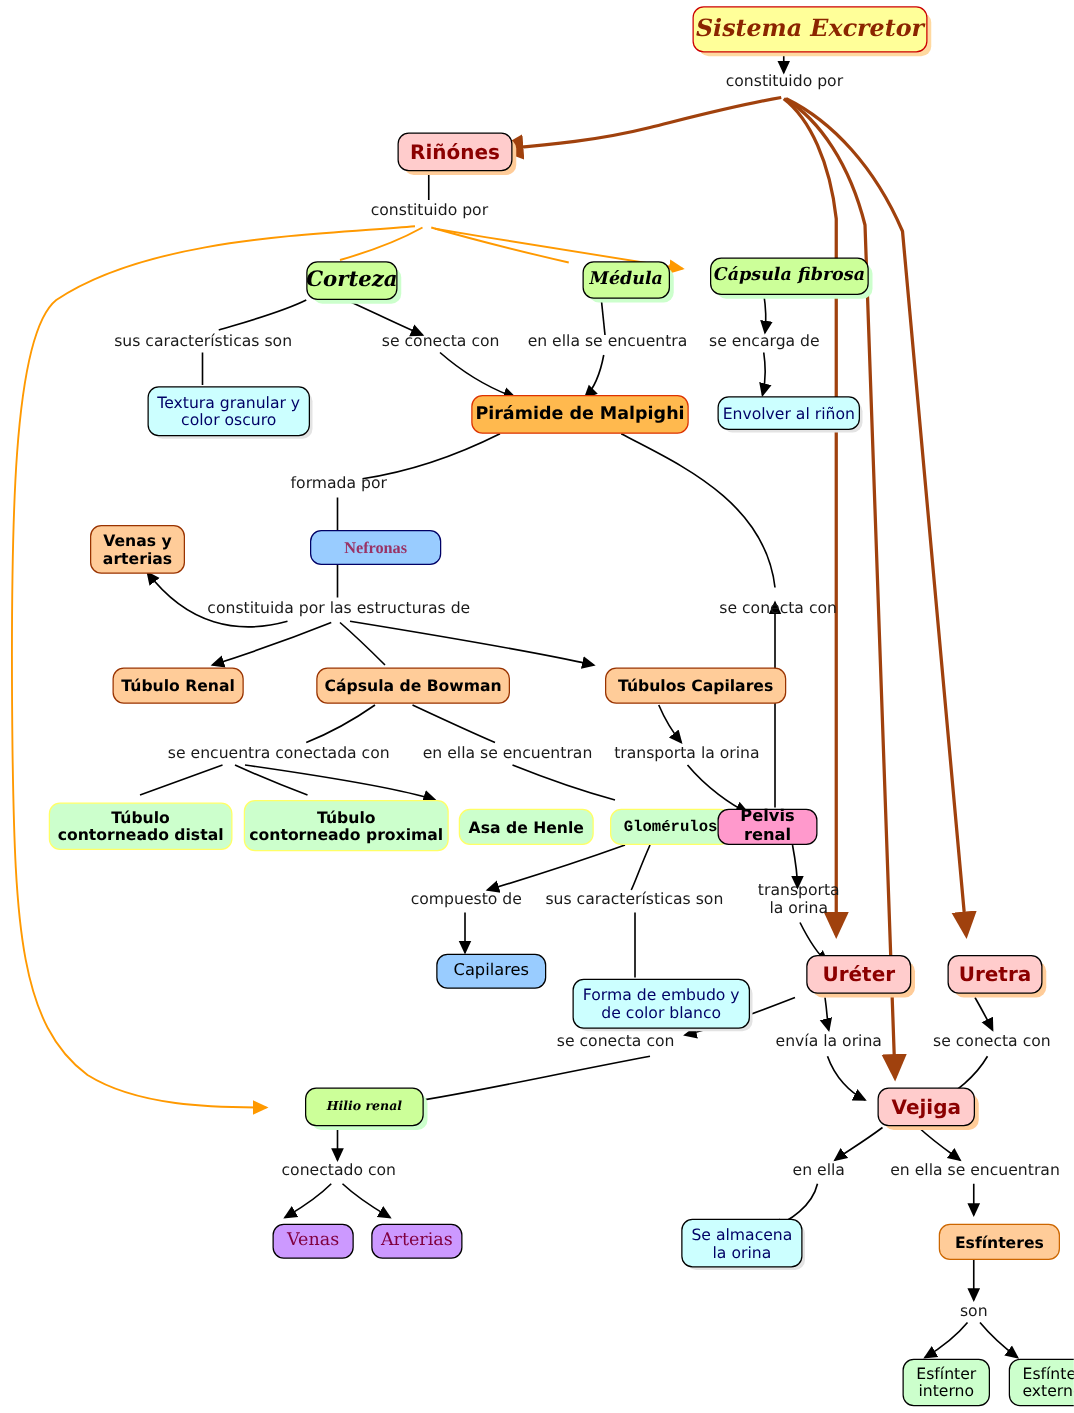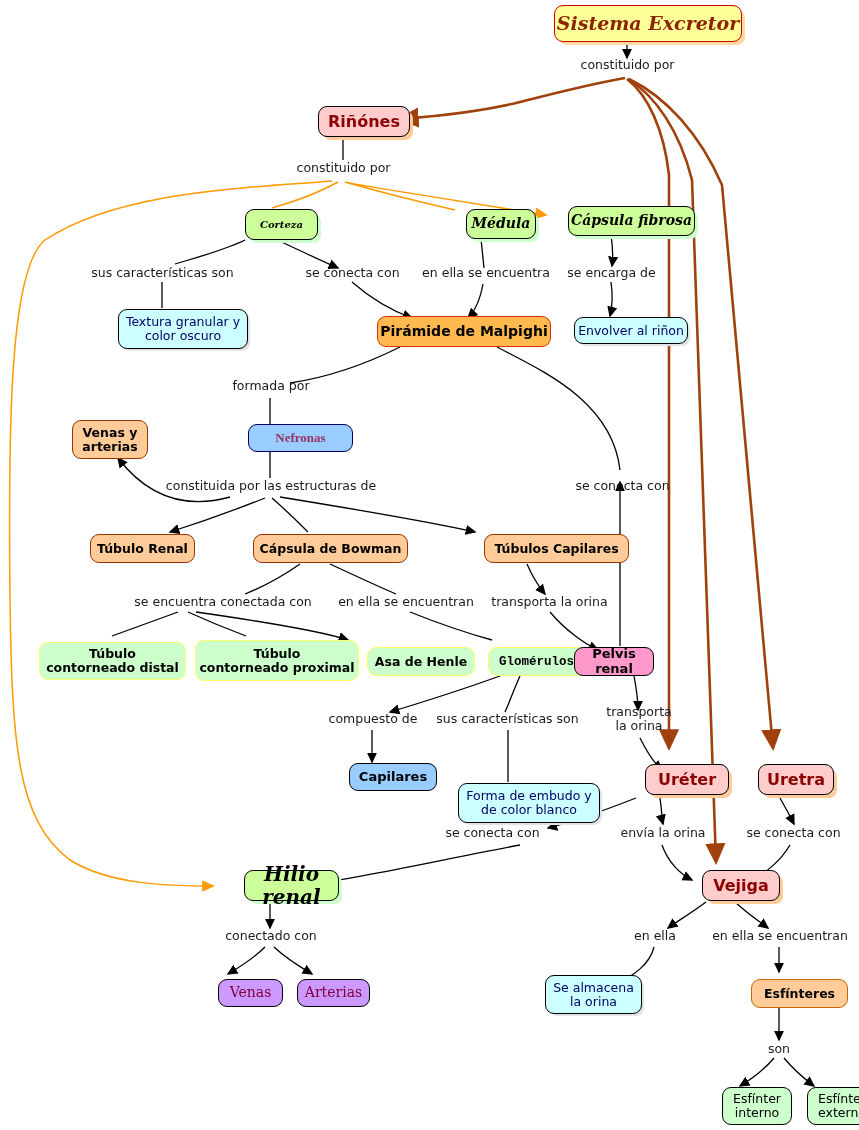--- a/index.html
+++ b/index.html
@@ -14,38 +14,38 @@
 
   
   .n-title{background:#ffff99;border-color:#cc0000;color:#8b2500;
            font-weight:bold;font-style:italic;font-size:19px;
            font-family:"DejaVu Serif","Liberation Serif",serif;
            box-shadow:4px 4px 0 -1px #ffd9a0;}
   .n-pinkstrong{background:#ffcccc;border-color:#000;color:#8b0000;
            font-weight:bold;font-size:16px;
            box-shadow:4px 4px 0 -1px #ffcc99;}
   .n-greenital{background:#ccff99;border-color:#000;color:#000;
-           font-weight:bold;font-style:italic;font-size:10px;
+           font-weight:bold;font-style:italic;font-size:17px;
            font-family:"DejaVu Serif","Liberation Serif",serif;
            box-shadow:4px 4px 0 -1px #ccffcc;}
   .n-green{background:#ccffcc;border-color:#ffff66;color:#000;
            font-weight:bold;font-size:12.5px;}
   .n-greenplain{background:#ccffcc;border-color:#000;color:#000;font-size:12.5px;}
   .n-cyan{background:#ccffff;border-color:#000;color:#000066;font-size:12.5px;
            box-shadow:3px 3px 0 -1px #e3e3e3;}
   .n-orange{background:#ffb94e;border-color:#dd3300;color:#000;
            font-weight:bold;font-size:14px;}
   .n-peach{background:#ffcc99;border-color:#993300;color:#000;
            font-weight:bold;font-size:12.5px;}
   .n-peach2{background:#ffcc99;border-color:#cc6600;color:#000;
            font-weight:bold;font-size:12.5px;}
   .n-blue{background:#99ccff;border-color:#000066;color:#993366;
            font-weight:bold;font-size:13px;}
   .n-blue2{background:#99ccff;border-color:#000;color:#000;
-           font-weight:bold;font-size:13px;}
+           font-weight:normal;font-size:13px;}
   .n-pink{background:#ff99cc;border-color:#000;color:#000;
            font-weight:bold;font-size:13px;}
   .n-purple{background:#cc99ff;border-color:#000;color:#800040;font-size:14px;
            font-family:"DejaVu Serif","Liberation Serif",serif;}
 
   .lbl{position:absolute;font-size:12.5px;color:#1a1a1a;text-align:center;
        white-space:pre-line;line-height:1.1;z-index:4;
        font-family:"DejaVu Sans","Liberation Sans",sans-serif;}
 </style>
 </head>
@@ -205,21 +205,21 @@
 
   <div class="node n-blue2" style="left:329px;top:763px;width:88px;height:28px;">Capilares</div>
 
   <div class="node n-cyan" style="left:438px;top:783px;width:142px;height:40px;">Forma de embudo y
 de color blanco</div>
 
   <div class="node n-pinkstrong" style="left:625px;top:764px;width:84px;height:31px;">Uréter</div>
 
   <div class="node n-pinkstrong" style="left:738px;top:764px;width:76px;height:31px;">Uretra</div>
 
-  <div class="node n-greenital" style="left:224px;top:870px;width:95px;height:31px;font-size:20px;">Hilio renal</div>
+  <div class="node n-greenital" style="left:224px;top:870px;width:95px;height:31px;font-size:10px;">Hilio renal</div>
 
   <div class="node n-pinkstrong" style="left:682px;top:870px;width:78px;height:31px;">Vejiga</div>
 
   <div class="node n-purple" style="left:198px;top:979px;width:65px;height:28px;">Venas</div>
 
   <div class="node n-purple" style="left:277px;top:979px;width:73px;height:28px;">Arterias</div>
 
   <div class="node n-cyan" style="left:525px;top:975px;width:97px;height:39px;">Se almacena
 la orina</div>
 

